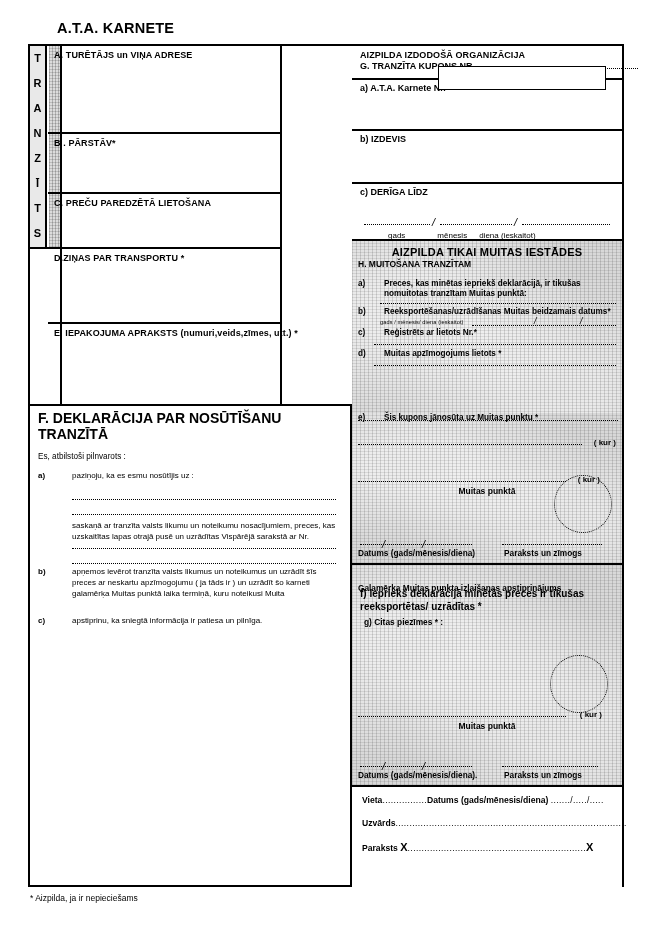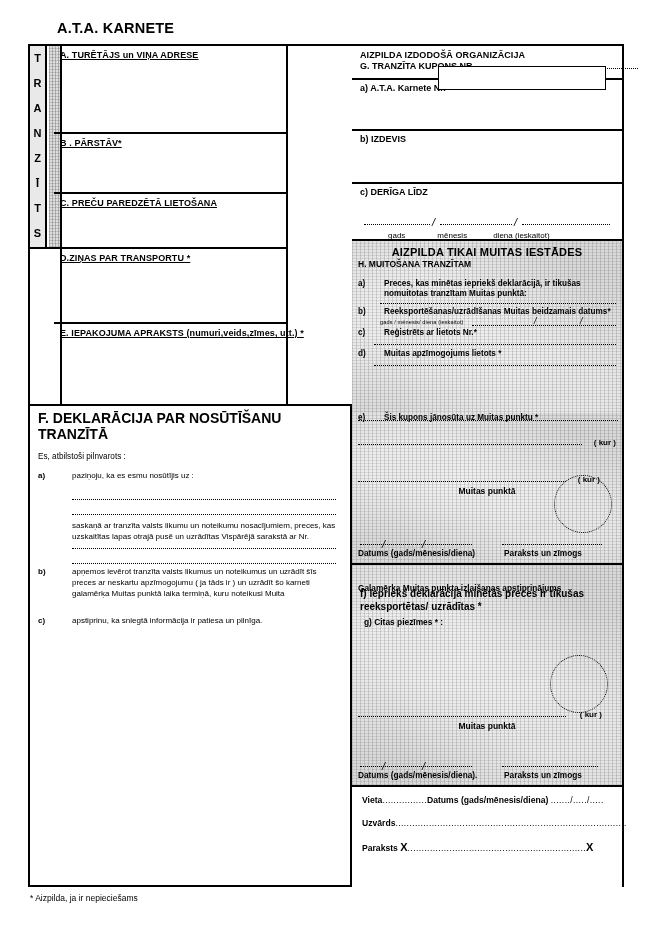--- a/index.html
+++ b/index.html
@@ -47,22 +47,22 @@
   }
   
   #left-empty-col{
     position:absolute;left:0;top:201px;width:32px;height:157px;
     border-right:2px solid #000;border-top:2px solid #000;
     box-sizing:border-box;background:#fff;
   }
 
   
   #left-col{
-    position:absolute;left:24px;top:0;width:234px;height:358px;
-    border-right:2px solid #000;box-sizing:border-box;text-decoration:underline;
+    position:absolute;left:18px;top:0;width:234px;height:358px;
+    border-right:2px solid #000;box-sizing:border-box;
   }
   .lbox{box-sizing:border-box;padding:4px 6px 0 6px;position:relative;}
   .lbox + .lbox{border-top:2px solid #000;}
   #box-a{height:86px;}
   #box-b{height:60px;}
   #box-c{height:55px;}
   #box-d{height:75px;}
   #box-e{height:80px;}
   .lbl{font-size:9px;font-weight:bold;letter-spacing:.1px;white-space:nowrap;}
 
@@ -226,21 +226,21 @@
       <div class="date-line">
         <div class="seg" style="left:4px;width:66px;"></div>
         <div class="slash" style="left:72px;">/</div>
         <div class="seg" style="left:80px;width:72px;"></div>
         <div class="slash" style="left:154px;">/</div>
         <div class="seg" style="left:162px;width:88px;"></div>
       </div>
       <div class="date-cap">
         <span style="margin-left:28px;">gads</span>
         <span style="margin-left:32px;">mēnesis</span>
-        <span style="margin-left:26px;">diena (ieskaitot)</span>
+        <span style="margin-left:12px;">diena (ieskaitot)</span>
       </div>
     </div>
 
     <div id="box-customs" class="greybg">
       <div class="hdr">AIZPILDA TIKAI MUITAS IESTĀDES</div>
       <div class="sub">H. MUITOŠANA TRANZĪTAM</div>
 
       <div class="itm" style="margin-top:10px;">
         <span class="mk">a)</span>
         <span class="tx">Preces, kas minētas iepriekš deklarācijā, ir tikušas nomuitotas tranzītam Muitas punktā:</span>

